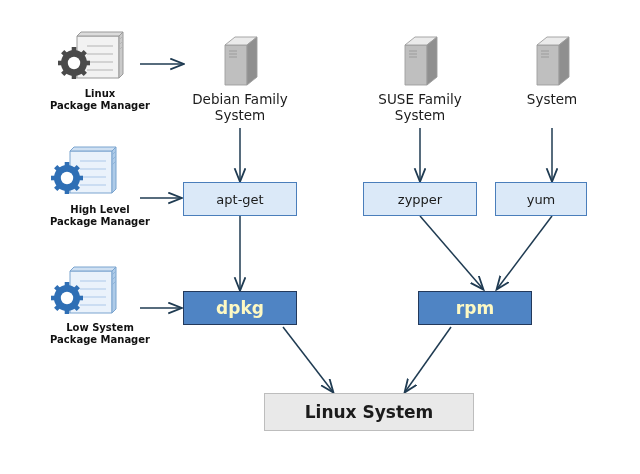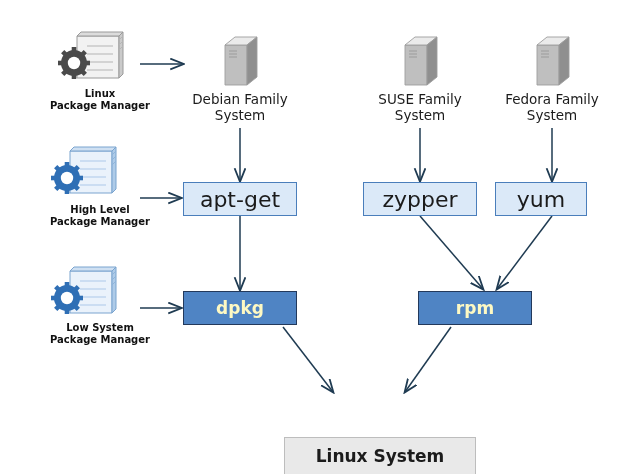--- a/index.html
+++ b/index.html
@@ -4,21 +4,21 @@
 <style>
   html,body{margin:0;padding:0;background:#ffffff;}
   body{width:640px;height:474px;position:relative;overflow:hidden;
        font-family:"DejaVu Sans","Liberation Sans",sans-serif;color:#1a1a1a;}
   #canvas{position:absolute;left:0;top:0;width:640px;height:474px;}
 
   
   .box{position:absolute;box-sizing:border-box;display:flex;
        align-items:center;justify-content:center;text-align:center;}
   .box-light{background:#dbe9f8;border:1.6px solid #4a7ebb;
-             color:#1b1b1b;font-size:22px;font-weight:400;}
+             color:#1b1b1b;font-size:13px;font-weight:400;}
   .box-dark{background:#4f84c4;border:1.6px solid #23395b;
             color:#fef9c3;font-size:17px;font-weight:bold;}
   .box-gray{background:#e9e9e9;border:1.3px solid #bdbdbd;
             color:#1b1b1b;font-size:17px;font-weight:bold;}
 
   
   .cap{position:absolute;text-align:center;line-height:1.18;}
   .cap-plain{font-size:13.5px;font-weight:400;color:#1b1b1b;}
   .cap-bold{font-size:10px;font-weight:bold;color:#111111;}
 
@@ -184,38 +184,37 @@
       <path d="M6 12 L16 4 L38 4 L28 12 Z" fill="#ebebeb" stroke="#9d9d9d" stroke-width="0.9"></path>
       <path d="M28 12 L38 4 L38 44 L28 52 Z" fill="#8f8f8f" stroke="#9d9d9d" stroke-width="0.9"></path>
       <g stroke="#9b9b9b" stroke-width="1">
         <line x1="10" y1="18" x2="18" y2="18"></line>
         <line x1="10" y1="21" x2="18" y2="21"></line>
         <line x1="10" y1="24" x2="18" y2="24"></line>
       </g>
     </svg>
   </div>
   <div class="cap cap-plain" style="left:482px;top:92px;width:140px;">
-    <div>Fedora Family</div>
     <div>System</div>
   </div>
 
   <div class="box box-light" style="left:183px;top:182px;width:114px;height:34px;">
     <span>apt-get</span>
   </div>
   <div class="box box-light" style="left:363px;top:182px;width:114px;height:34px;">
     <span>zypper</span>
   </div>
   <div class="box box-light" style="left:495px;top:182px;width:92px;height:34px;">
     <span>yum</span>
   </div>
 
   <div class="box box-dark" style="left:183px;top:291px;width:114px;height:34px;">
     <span>dpkg</span>
   </div>
   <div class="box box-dark" style="left:418px;top:291px;width:114px;height:34px;">
     <span>rpm</span>
   </div>
 
-  <div class="box box-gray" style="left:284px;top:393px;width:192px;height:38px;margin-top:44px;">
+  <div class="box box-gray" style="left:264px;top:393px;width:210px;height:38px;">
     <span>Linux System</span>
   </div>
 
 </div>
 
 </body></html>

